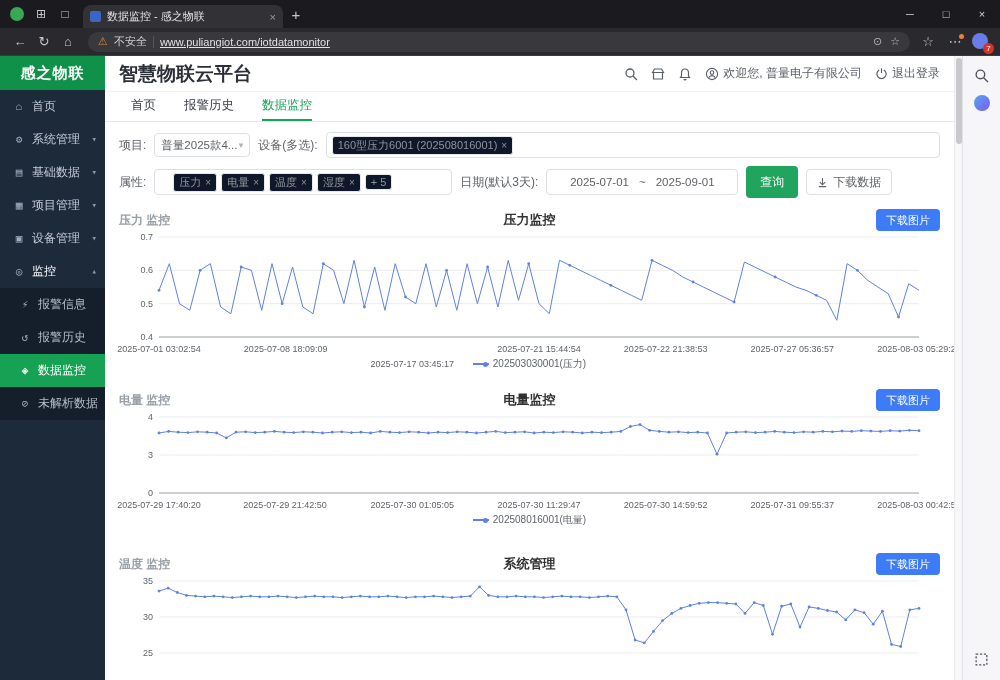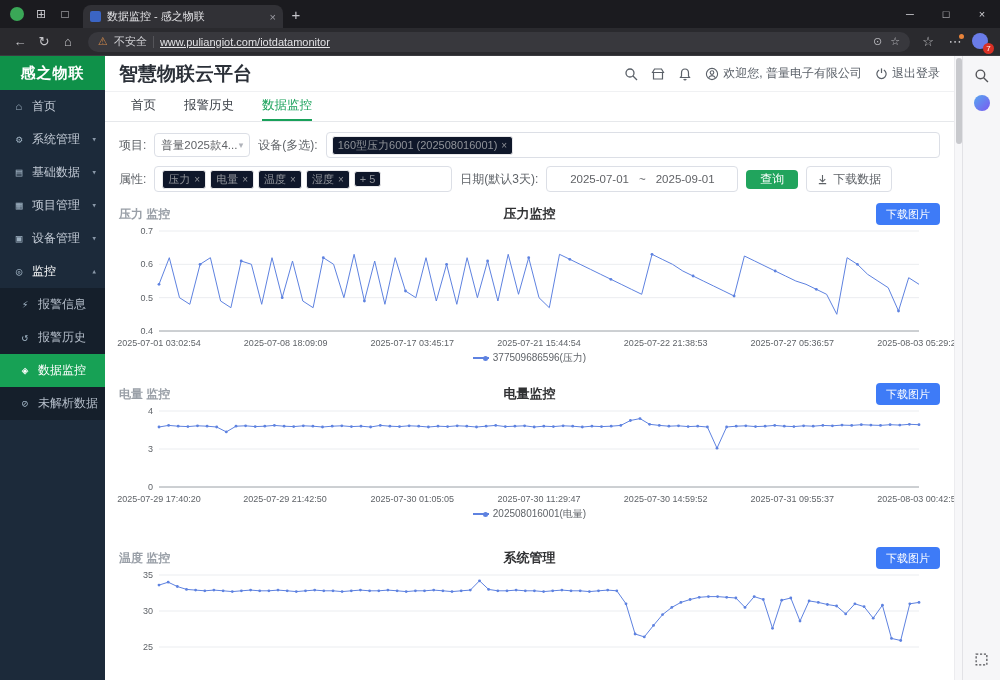--- a/index.html
+++ b/index.html
@@ -83,27 +83,27 @@
 
   .filters{padding:10px 14px 4px;display:flex;flex-direction:column;gap:8px;font-size:12px;color:#5f6368;}
   .frow{display:flex;align-items:center;gap:8px;}
   .flabel{white-space:nowrap;}
   .select-box{width:96px;height:24px;border:1px solid #dcdfe6;border-radius:4px;display:flex;
               align-items:center;justify-content:space-between;padding:0 6px;color:#606266;font-size:11.5px;background:#fff;}
   .chev{color:#b0b3ba;font-size:9px;}
   .device-box{flex:1;height:26px;border:1px solid #dcdfe6;border-radius:4px;display:flex;
               align-items:center;padding:0 5px;gap:4px;background:#fff;}
   .attr-box{width:298px;height:26px;border:1px solid #dcdfe6;border-radius:4px;display:flex;
-            align-items:center;padding:0 7px;gap:4px;background:#fff;overflow:hidden;}
+            align-items:center;padding:0 18px;gap:4px;background:#fff;overflow:hidden;}
   .tag{background:#0f172a;border:1px solid #e9e9eb;border-radius:3px;color:#909399;font-size:11px;
        padding:1px 5px;display:flex;align-items:center;gap:4px;white-space:nowrap;}
   .tag .x{font-size:10px;color:#909399;cursor:pointer;}
   .date-box{width:192px;height:26px;border:1px solid #dcdfe6;border-radius:4px;display:flex;
             align-items:center;justify-content:center;gap:10px;font-size:11.5px;color:#606266;background:#fff;}
-  .btn-query{background:#21a45d;color:#fff;font-size:12px;height:19px;padding:0 14px;border:none;
+  .btn-query{background:#21a45d;color:#fff;font-size:12px;height:32px;padding:0 14px;border:none;
              border-radius:4px;cursor:pointer;font-family:Liberation Sans, sans-serif;}
   .btn-download{height:26px;padding:0 10px;border:1px solid #dcdfe6;border-radius:4px;background:#fff;
                 color:#5f6368;font-size:12px;display:flex;align-items:center;gap:5px;cursor:pointer;font-family:inherit;}
 
   .chart-section{padding:6px 14px 0;}
   .chart-section.s2{margin-top:6px;padding-top:10px;}
   .chart-section.s3{margin-top:14px;padding-top:10px;}
   .chart-header{display:flex;align-items:center;height:24px;}
   .section-label{font-size:12px;font-weight:bold;color:#9aa0a8;width:92px;white-space:nowrap;}
   .chart-title{flex:1;text-align:center;font-size:13px;font-weight:bold;color:#303133;}
@@ -374,30 +374,30 @@
           <circle cx="615.1" cy="70.0" r="1.4" fill="#5e82e0"></circle>
           <circle cx="656.2" cy="45.0" r="1.4" fill="#5e82e0"></circle>
           <circle cx="697.3" cy="63.3" r="1.4" fill="#5e82e0"></circle>
           <circle cx="738.4" cy="38.3" r="1.4" fill="#5e82e0"></circle>
           <circle cx="779.5" cy="85.0" r="1.4" fill="#5e82e0"></circle>
         </svg>
       </div>
     <div class="chart-xticks">
         <span style="left: 40px;">2025-07-01 03:02:54</span>
         <span style="left: 166.667px;">2025-07-08 18:09:09</span>
-        <span style="left: 293.333px;">2025-07-17 03:45:17</span>
+        <span style="left: 293.333px; margin-top: 15px;">2025-07-17 03:45:17</span>
         <span style="left: 420px;">2025-07-21 15:44:54</span>
         <span style="left: 546.667px;">2025-07-22 21:38:53</span>
         <span style="left: 673.333px;">2025-07-27 05:36:57</span>
         <span style="left: 800px;">2025-08-03 05:29:23</span>
       </div>
     <div class="chart-legend">
       <span class="legend-line" style="background: rgb(94, 130, 224);"></span>
         <span class="legend-dot" style="background: rgb(94, 130, 224);"></span>
-      <span>377509686596(压力)</span>
+      <span>202503030001(压力)</span>
     </div>
   </div>
 
   <div class="chart-section s2">
     <div class="chart-header">
       <span class="section-label">电量 监控</span>
       <span class="chart-title">电量监控</span>
       <span class="btn-wrap">
           <button class="btn-dlimg">下载图片</button>
         </span>

